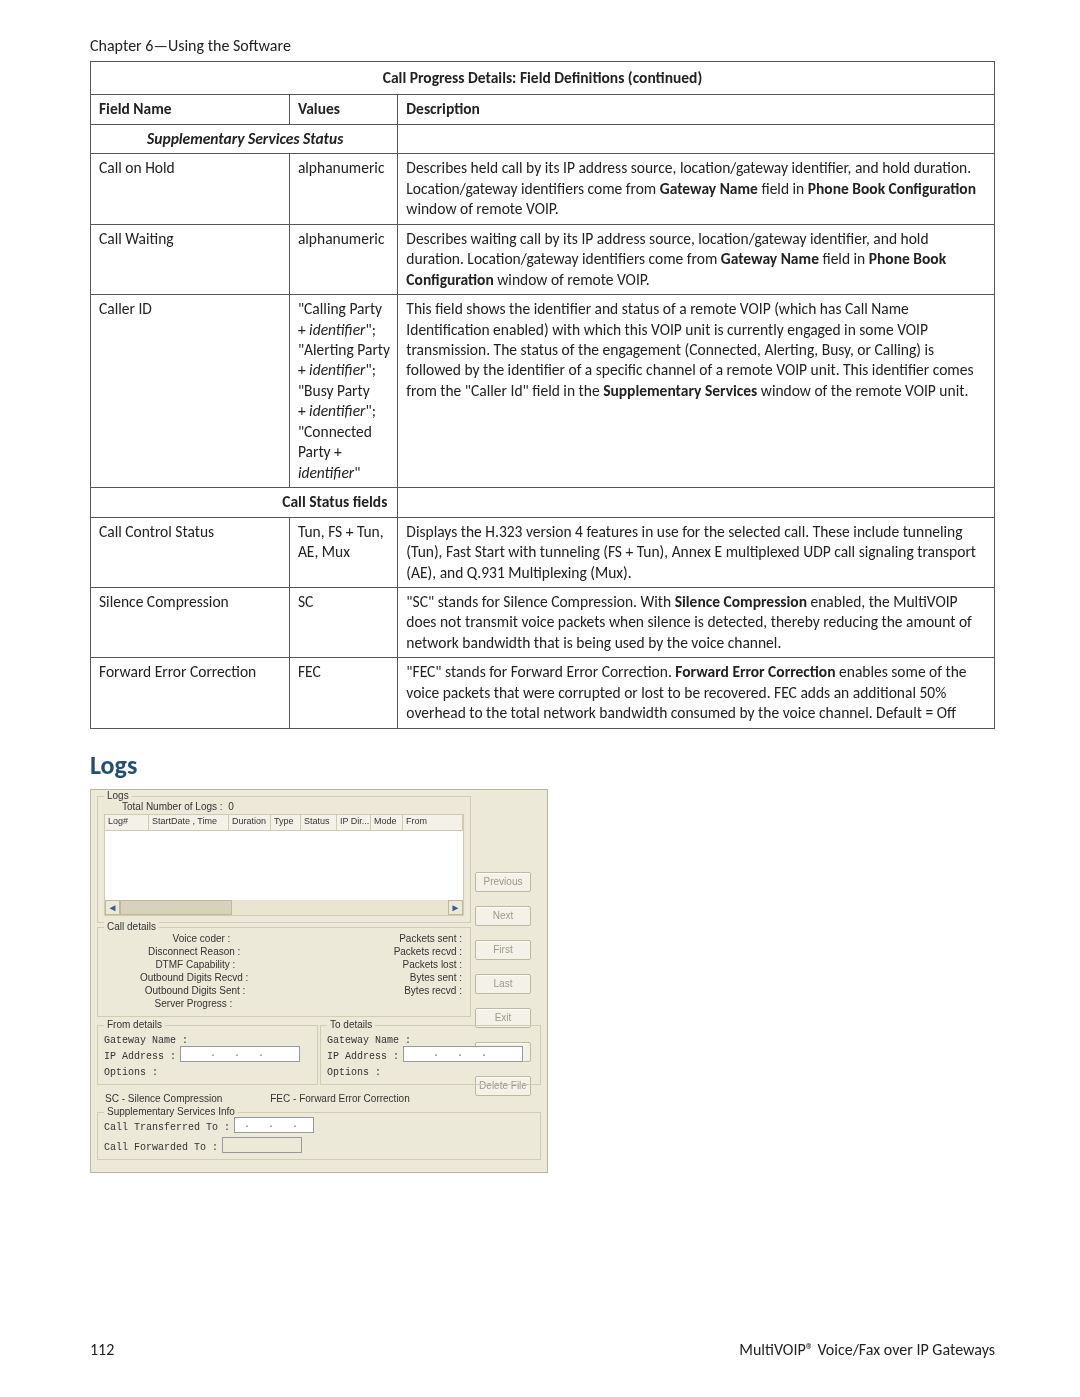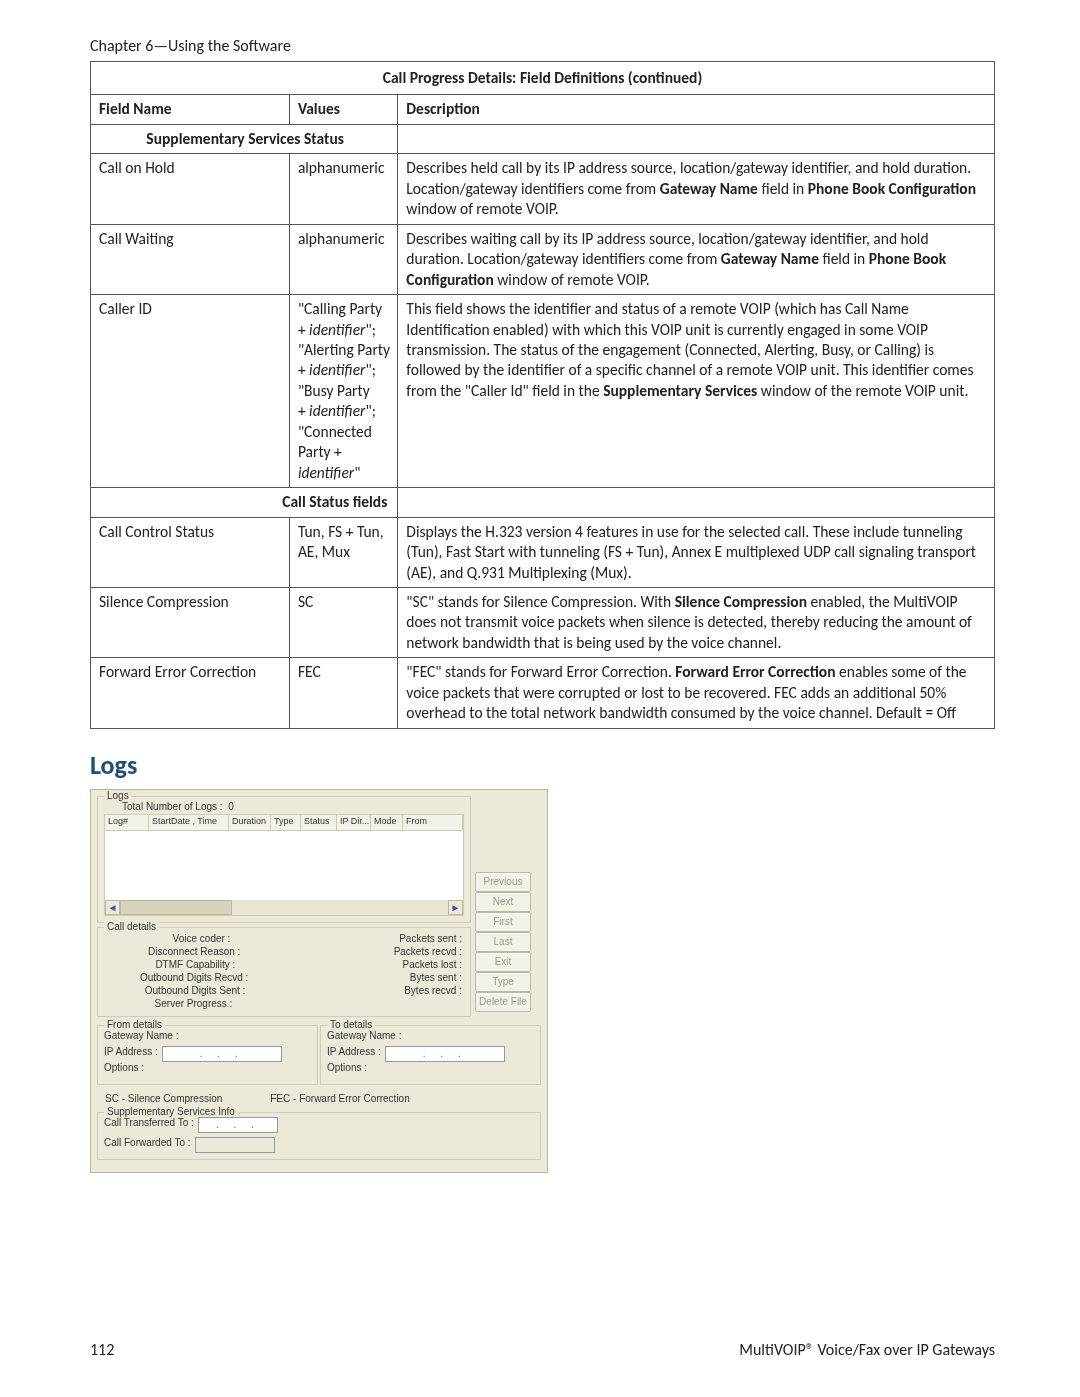--- a/index.html
+++ b/index.html
@@ -41,20 +41,21 @@
     font-weight: bold;
   }
   table.def .titlecell {
     text-align: center;
     font-weight: bold;
     padding: 6px;
   }
   table.def .section {
     text-align: center;
     font-weight: bold;
+    font-style: italic;
   }
   table.def .section-right {
     text-align: right;
     font-weight: bold;
     padding-right: 10px;
   }
   .italic { font-style: italic; }
   .bold { font-weight: bold; }
   h2.logs {
     color: #1f4e79;
@@ -125,21 +126,21 @@
     font-size:10px;color:#3a5a9a;
     box-sizing:border-box;
   }
   .sb-thumb { width:110px;height:13px;background:#d6d2bb;border:1px solid #bdb99d; }
   .btncol {
     position: absolute;
     right: 10px;
     top: 76px;
     display: flex;
     flex-direction: column;
-    gap: 0;
+    gap: 14px;
   }
   .wbtn {
     width: 54px;
     height: 18px;
     border: 1px solid #bdb99d;
     background: #f4f2e8;
     border-radius: 2px;
     font-size: 10px;
     color: #9a9a88;
     display:flex;align-items:center;justify-content:center;
@@ -153,22 +154,22 @@
     display: flex;
     justify-content: space-between;
     gap: 8px;
   }
   .col { width: 48%; }
   .lbl-row {
     display:flex; justify-content:flex-end; align-items:center;
     font-size:10px; height:13px; padding-right:2px;
   }
   .lbl-left {
-    display:flex; align-items:flex-start; gap:4px;
-    font-size:10px; height:16px;
+    display:flex; align-items:flex-end; gap:4px;
+    font-size:10px; height:16px;font-family:Liberation Mono, monospace;
   }
   .ip-box {
     border:1px solid #999; background:#fff;
     height:14px; width:118px;
     display:flex; align-items:center; justify-content:center;
     letter-spacing:6px; font-size:10px; color:#666;
   }
   .abbr-row { display:flex; gap:48px; font-size:10px; padding:4px 8px; }
   .fs-pair { display:flex; gap:2px; }
   .fs-pair .fs { flex:1; }

